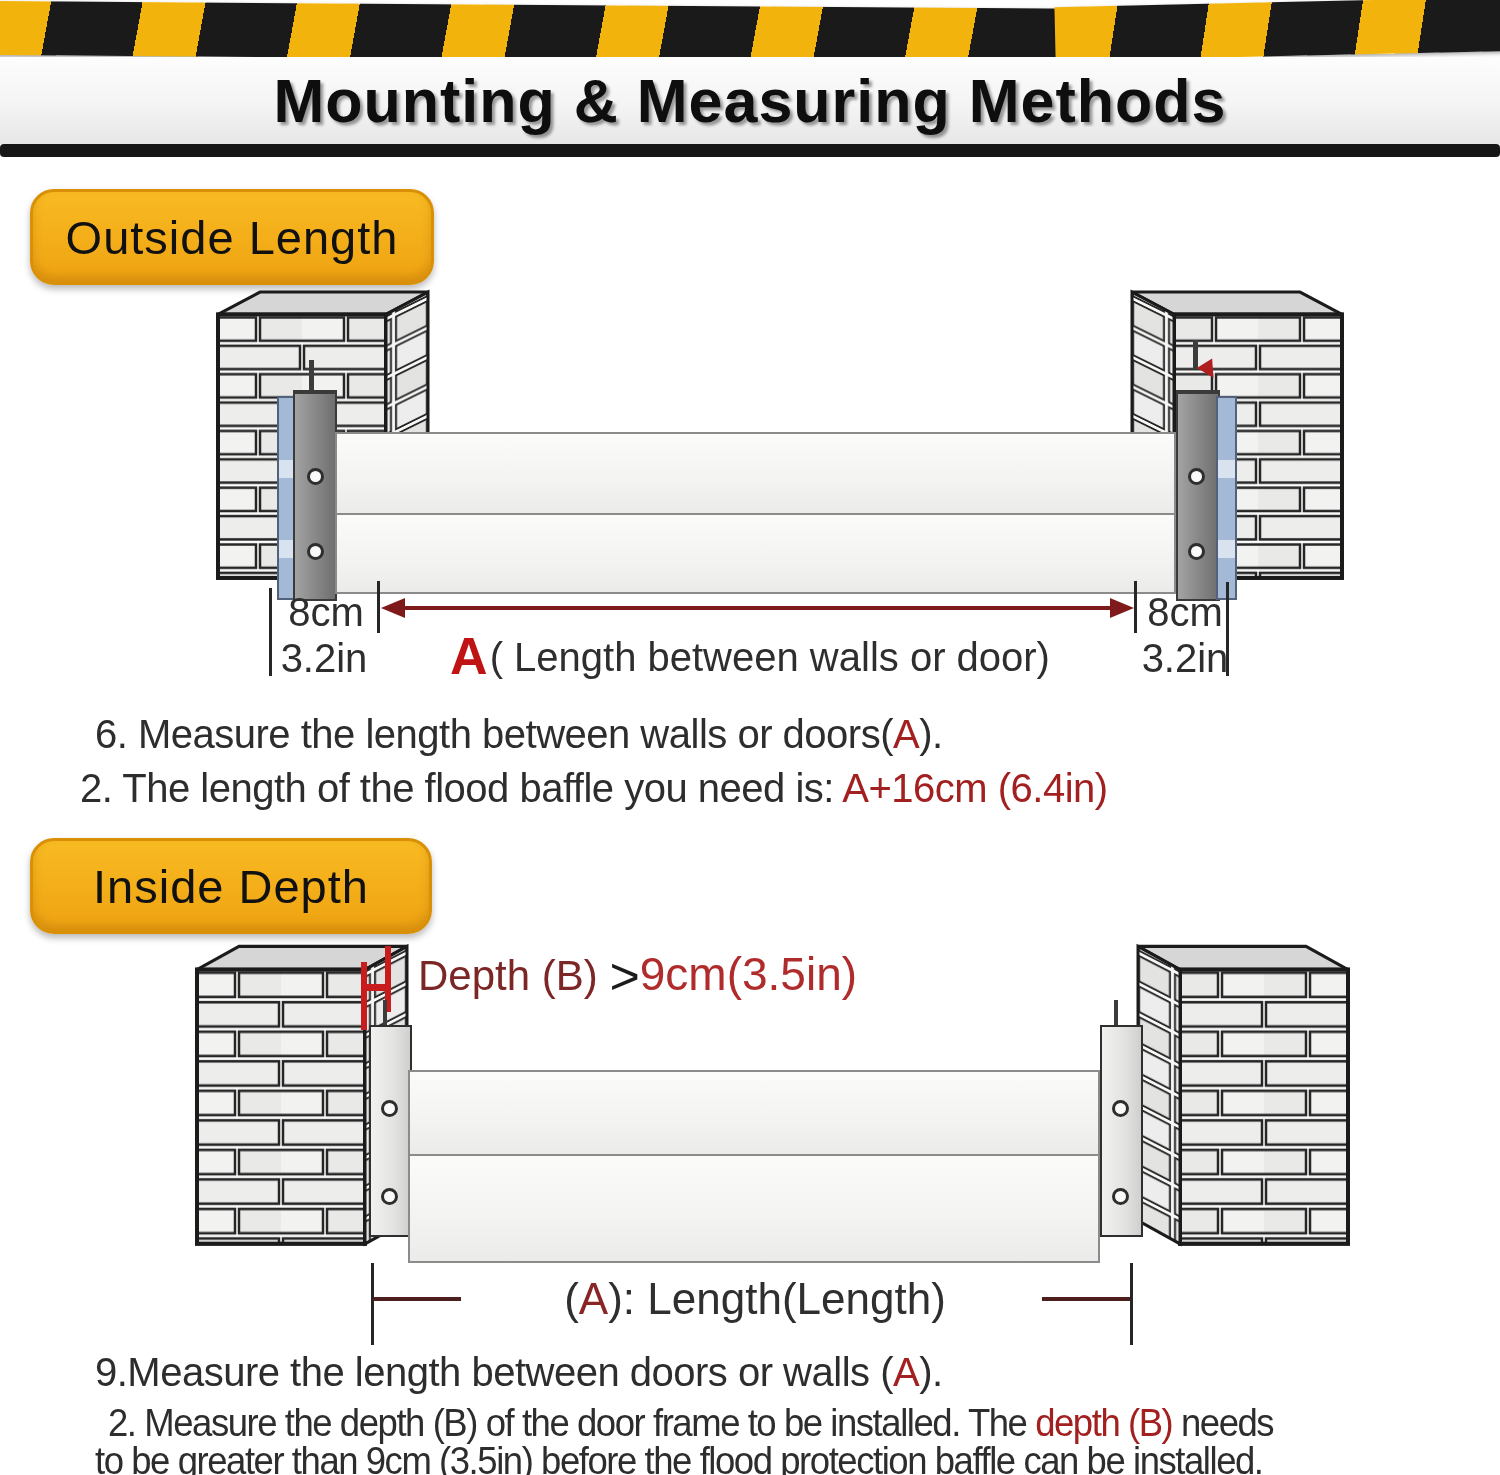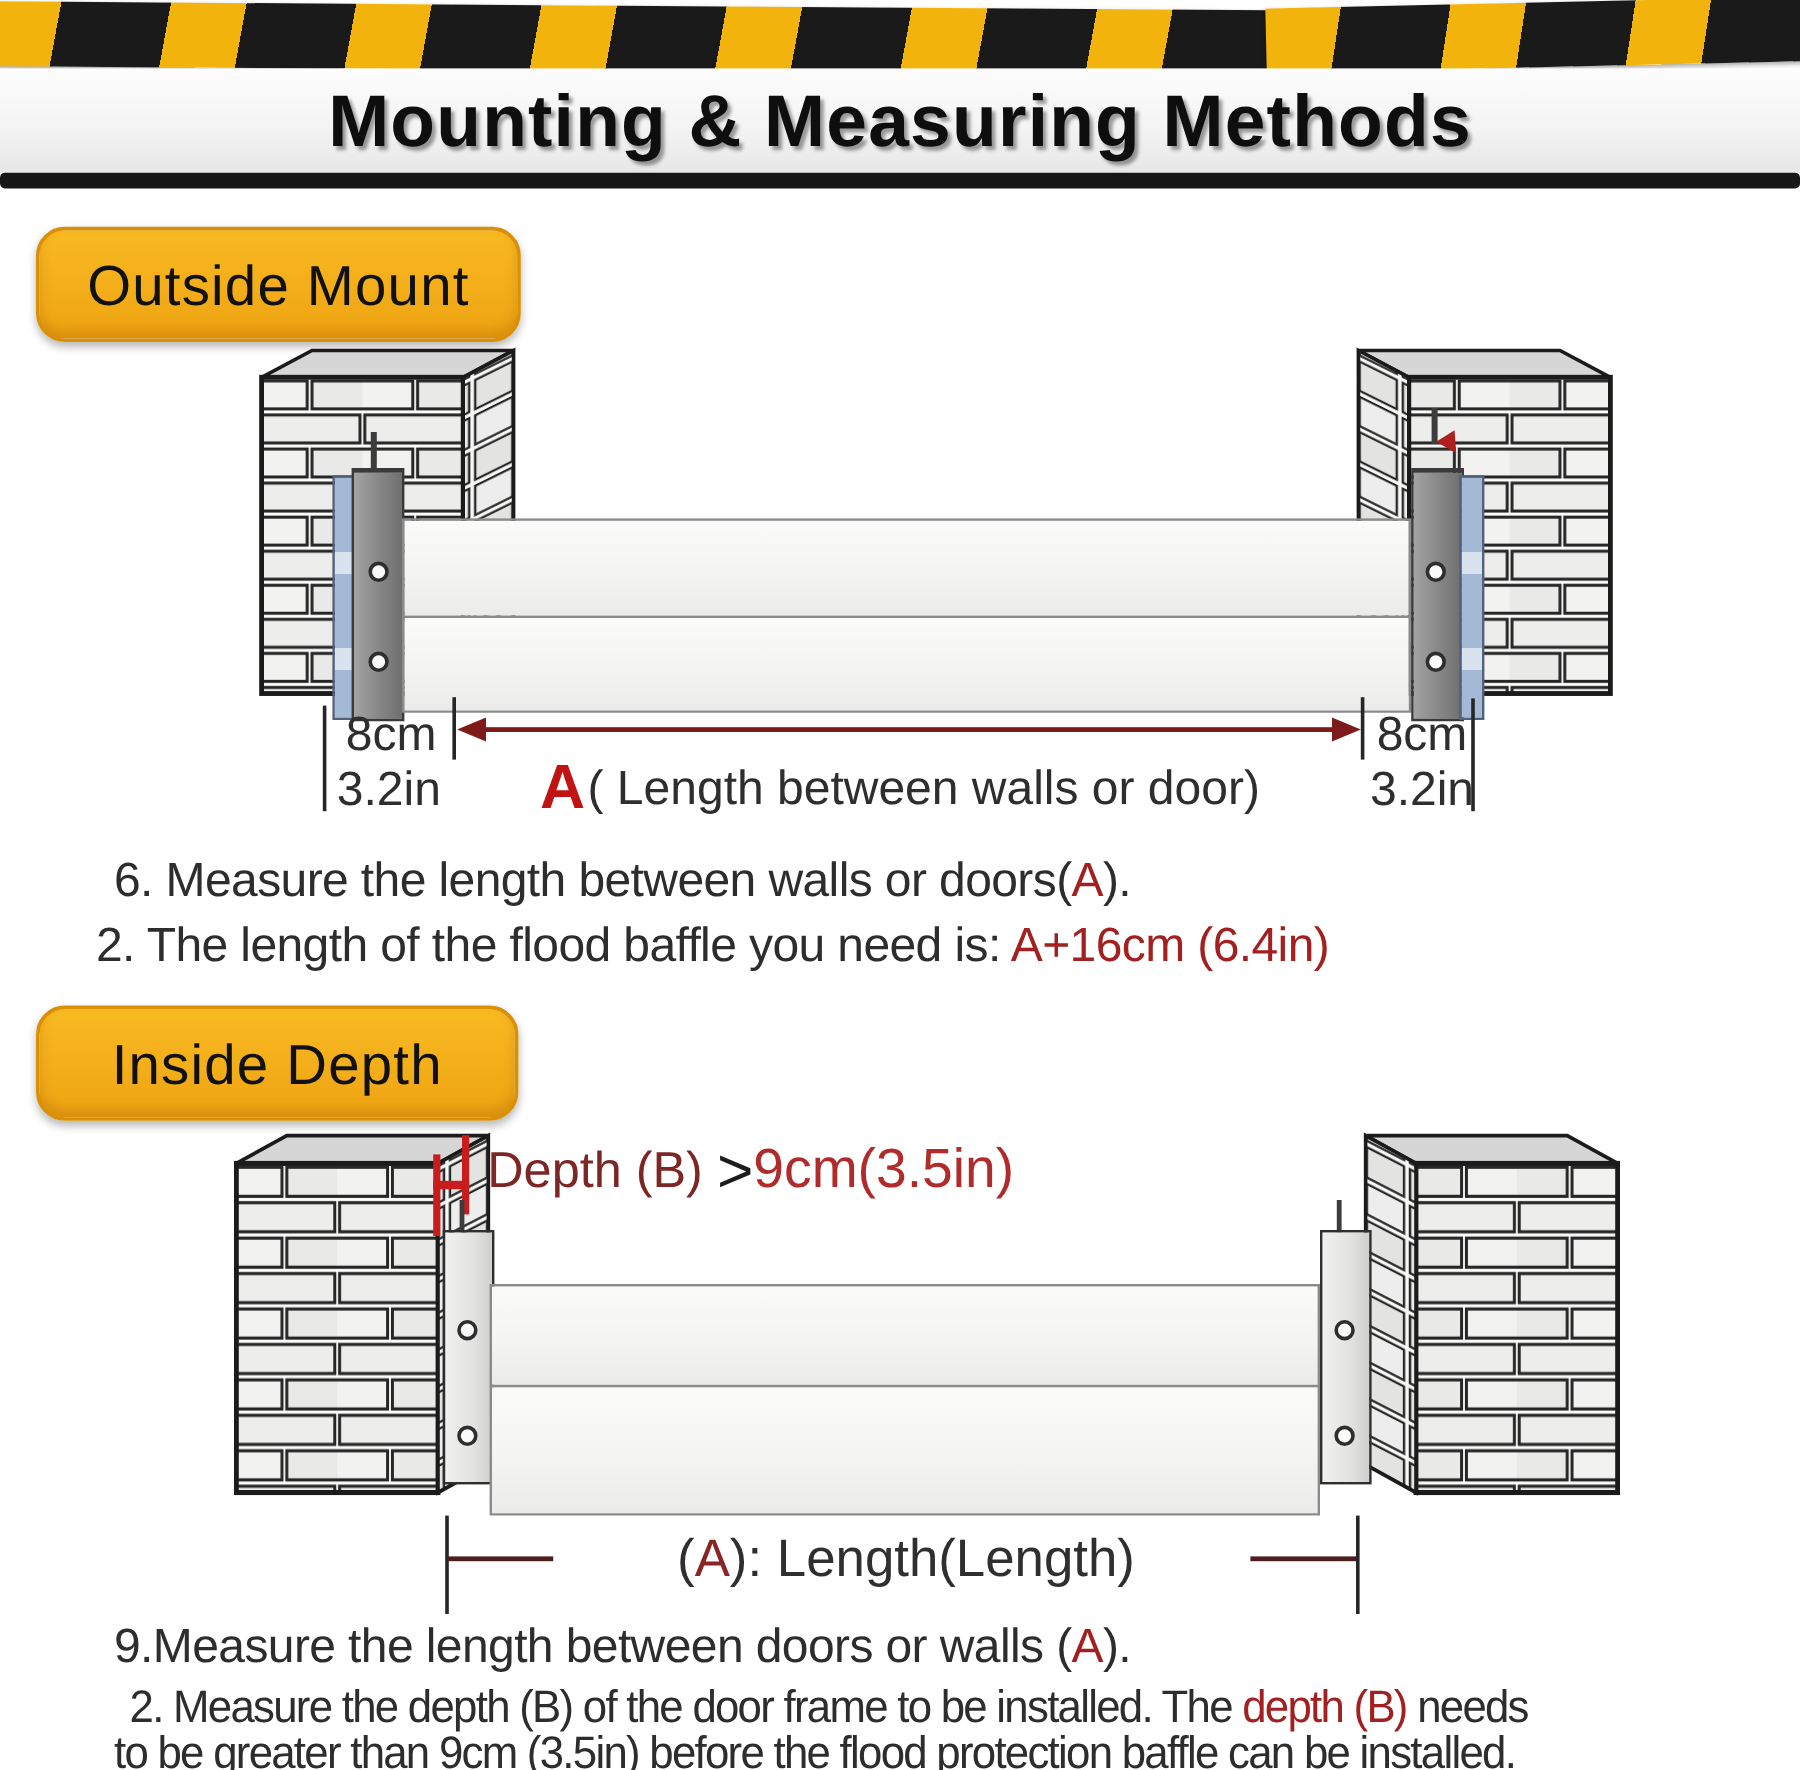--- a/index.html
+++ b/index.html
@@ -77,21 +77,21 @@
   .mini-arrow{
     width:0;height:0;border-left:9px solid transparent;border-right:9px solid transparent;
     border-top:17px solid #b01e1e;transform:rotate(-32deg);
   }
   .red-mark{background:#c91d1d;}
 
   
   .dim-label{font-size:40px;color:#2e2e2e;text-align:center;line-height:1.0;}
   .span-label{font-size:40px;color:#2e2e2e;text-align:center;white-space:nowrap;}
   .span-label .big-a{font-size:52px;font-weight:700;color:#c01414;vertical-align:-3px;padding-right:2px;}
-  .depth-label{white-space:nowrap;}
+  .depth-label{white-space:nowrap;padding-left:12px;}
   .depth-label .d1{font-size:42px;color:#7c2626;}
   .depth-label .d2{font-size:52px;color:#1c1c1c;vertical-align:-4px;}
   .depth-label .d3{font-size:46px;color:#b02c2c;}
   .len-label{font-size:44px;color:#2f2f2f;text-align:center;white-space:nowrap;}
   .len-label .red-a{color:#8b2424;}
 
   .step{font-size:40px;color:#2d2d2d;white-space:nowrap;letter-spacing:-0.5px;margin:0;}
   .step .red{color:#a32020;}
   .step.tight{font-size:38px;letter-spacing:-1.5px;transform:scaleX(.96);transform-origin:left top;}
 </style>
@@ -115,21 +115,21 @@
 </svg>
 
 <div class="abs tape tape1"></div>
 <div class="abs tape tape2"></div>
 <div class="abs title-band">
   <h1>Mounting &amp; Measuring Methods</h1>
 </div>
 <div class="abs black-bar"></div>
 
 <div class="abs badge badge-outside">
-  <span>Outside Mount</span>
+  <span>Outside Length</span>
 </div>
 
 <svg class="abs pillar" style="left:214px;top:286px" width="216" height="296" viewBox="0 0 216 292" preserveAspectRatio="none">
   <polygon points="4,28 172,28 214,6 46,6" fill="#d6d6d6" stroke="#1b1b1b" stroke-width="3"></polygon>
   <rect x="4" y="28" width="168" height="260" fill="url(#bricks)" stroke="#1b1b1b" stroke-width="4"></rect>
   <polygon points="172,28 214,6 214,266 172,288" fill="url(#bricksSide)" stroke="#1b1b1b" stroke-width="3"></polygon>
 </svg>
 
 <svg class="abs pillar mirror" style="left:1130px;top:286px" width="216" height="296" viewBox="0 0 216 292" preserveAspectRatio="none">
   <polygon points="4,28 172,28 214,6 46,6" fill="#d6d6d6" stroke="#1b1b1b" stroke-width="3"></polygon>

